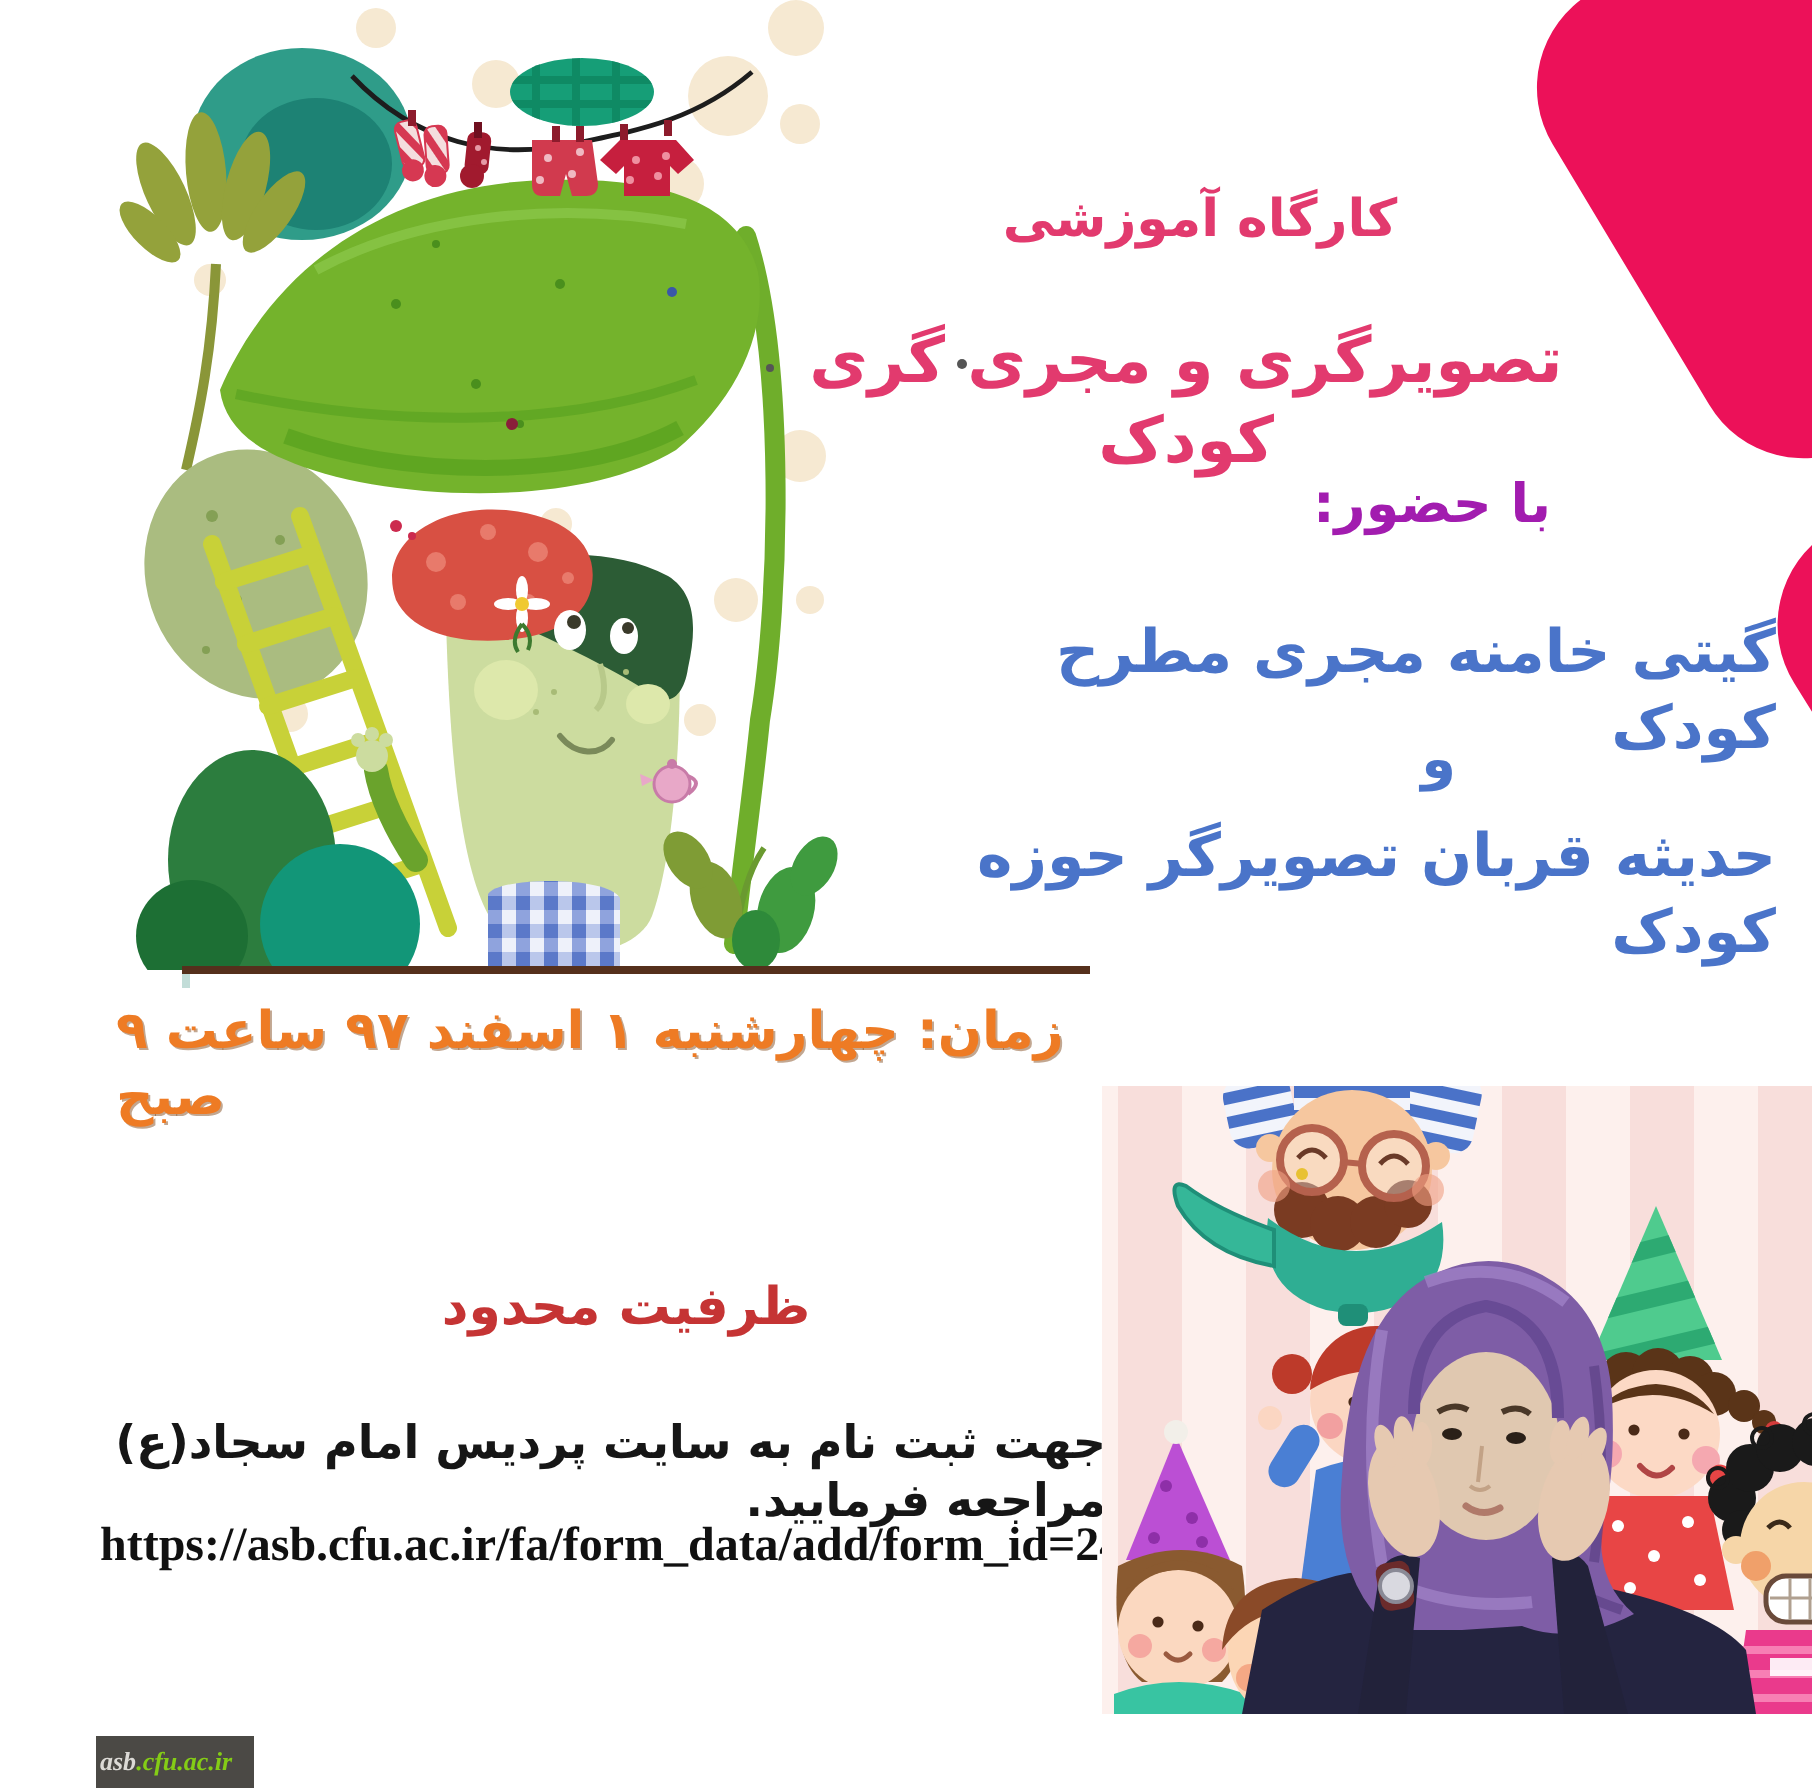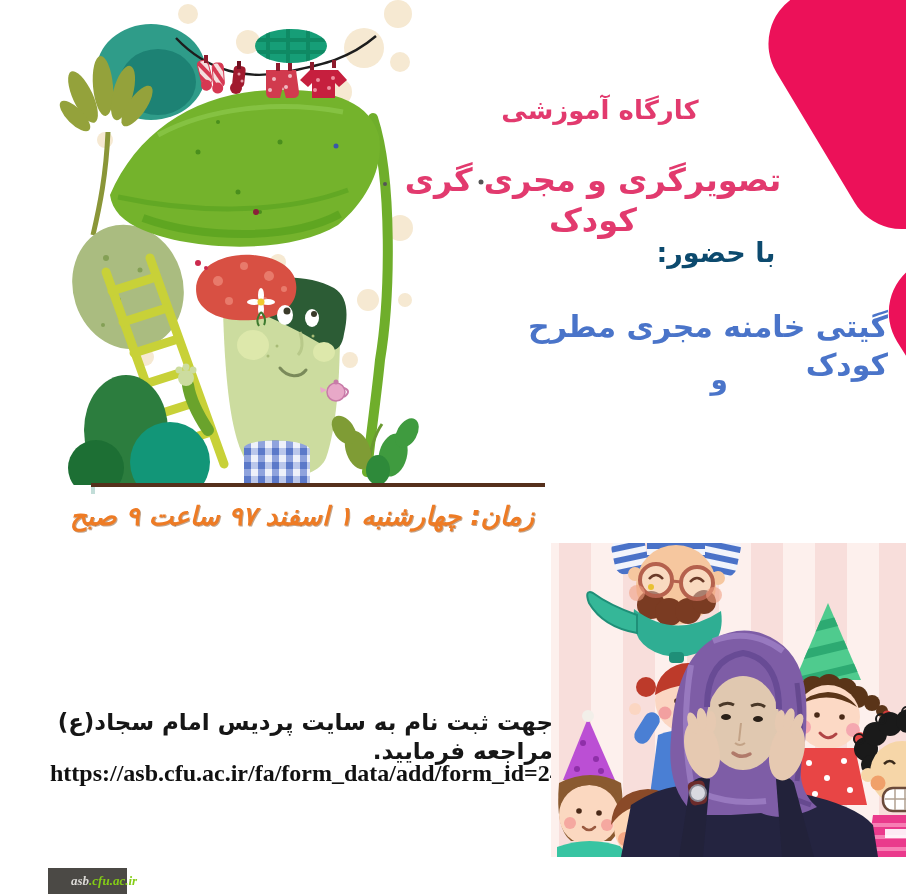--- a/index.html
+++ b/index.html
@@ -4,31 +4,31 @@
 <style>
   html,body{margin:0;padding:0;background:#fff;}
   #poster{
     position:relative;width:906px;height:894px;overflow:hidden;
     background:#ffffff;font-family:"DejaVu Sans",sans-serif;margin-left:48px;
   }
   .abs{position:absolute;}
   .fa{direction:rtl;unicode-bidi:embed;font-weight:bold;line-height:1.25;}
   .t-title{color:#e23a6e;font-size:26px;text-align:center;}
   .t-title2{color:#e23a6e;font-size:32px;text-align:center;}
-  .t-blue{color:#0c4a6e;font-size:27px;text-align:center;}
+  .t-blue{color:#a21caf;font-size:27px;text-align:center;}
   .t-guest{color:#4a74c9;font-size:30px;text-align:right;}
   .t-orange{color:#ee7b24;font-size:26px;text-shadow:1px 1px 0 rgba(120,60,10,.45);}
   .t-red{color:#c53434;font-size:26px;text-align:center;}
   .t-black{color:#161616;font-size:23px;}
   .t-url{color:#111;font-size:24px;font-weight:bold;font-family:"Liberation Serif",serif;text-align:center;direction:ltr;}
   #divider{left:43px;top:483px;width:454px;height:4px;background:#55301c;}
   #divider-tick{left:43px;top:487px;width:4px;height:7px;background:#a8cfc8;opacity:.7;}
   #watermark{left:0;top:868px;width:79px;height:26px;background:#4b4945;
     font-family:"Liberation Serif",serif;font-style:italic;font-weight:bold;font-size:13px;
-    display:flex;align-items:center;padding-left:23px;box-sizing:border-box;white-space:nowrap;}
+    display:flex;align-items:center;padding-left:2px;box-sizing:border-box;white-space:nowrap;}
   #watermark .wm-a{color:#dcdad6;}
   #watermark .wm-b{color:#84cc16;}
   svg{display:block;}
 </style>
 </head>
 <body>
 
 <div id="poster">
 
   <svg class="abs" style="left:0;top:0" width="906" height="520" viewBox="0 0 906 520">
@@ -246,25 +246,27 @@
       <ellipse cx="359" cy="433" rx="10" ry="16" fill="#3f9b3f" transform="rotate(30 359 433)"></ellipse>
       <ellipse cx="330" cy="470" rx="12" ry="15" fill="#2e8a3a"></ellipse>
     </g>
   </svg>
 
   <div class="abs fa t-title" style="left:382px;top:94px;width:340px;">کارگاه آموزشی</div>
   <div class="abs fa t-title2" style="left:330px;top:160px;width:430px;">تصویرگری و مجری گری کودک</div>
   <div class="abs fa t-blue" style="left:528px;top:236px;width:280px;">با حضور:</div>
   <div class="abs fa t-guest" style="left:390px;top:308px;width:450px;">گیتی خامنه مجری مطرح کودک</div>
   <div class="abs fa t-guest" style="left:520px;top:362px;width:160px;font-size:28px;">و</div>
+  <div class="abs fa t-guest" style="left:385px;top:410px;width:455px;">حدیثه قربان تصویرگر حوزه کودک</div>
 
   <div class="abs" id="divider"></div>
   <div class="abs" id="divider-tick"></div>
 
-  <div class="abs fa t-orange" style="left:10px;top:500px;width:488px;text-align:center;font-style:italic;">زمان: چهارشنبه ۱ اسفند ۹۷ ساعت ۹ صبح</div>
+  <div class="abs fa t-orange" style="left:10px;top:500px;width:488px;text-align:left;">زمان: چهارشنبه ۱ اسفند ۹۷ ساعت ۹ صبح</div>
+  <div class="abs fa t-red" style="left:100px;top:638px;width:330px;">ظرفیت محدود</div>
   <div class="abs fa t-black" style="left:-2px;top:708px;width:507px;text-align:right;">جهت ثبت نام به سایت پردیس امام سجاد(ع) مراجعه فرمایید.</div>
   <div class="abs t-url" style="left:2px;top:760px;width:500px;">https://asb.cfu.ac.ir/fa/form_data/add/form_id=2459</div>
 
   <svg class="abs" style="left:503px;top:543px" width="403" height="314" viewBox="0 0 403 314">
     <defs>
       <clipPath id="photoclip">
           <rect width="403" height="314"></rect>
         </clipPath>
       <clipPath id="coneclip">
           <path d="M277,60 L244,137 L310,137 Z"></path>

